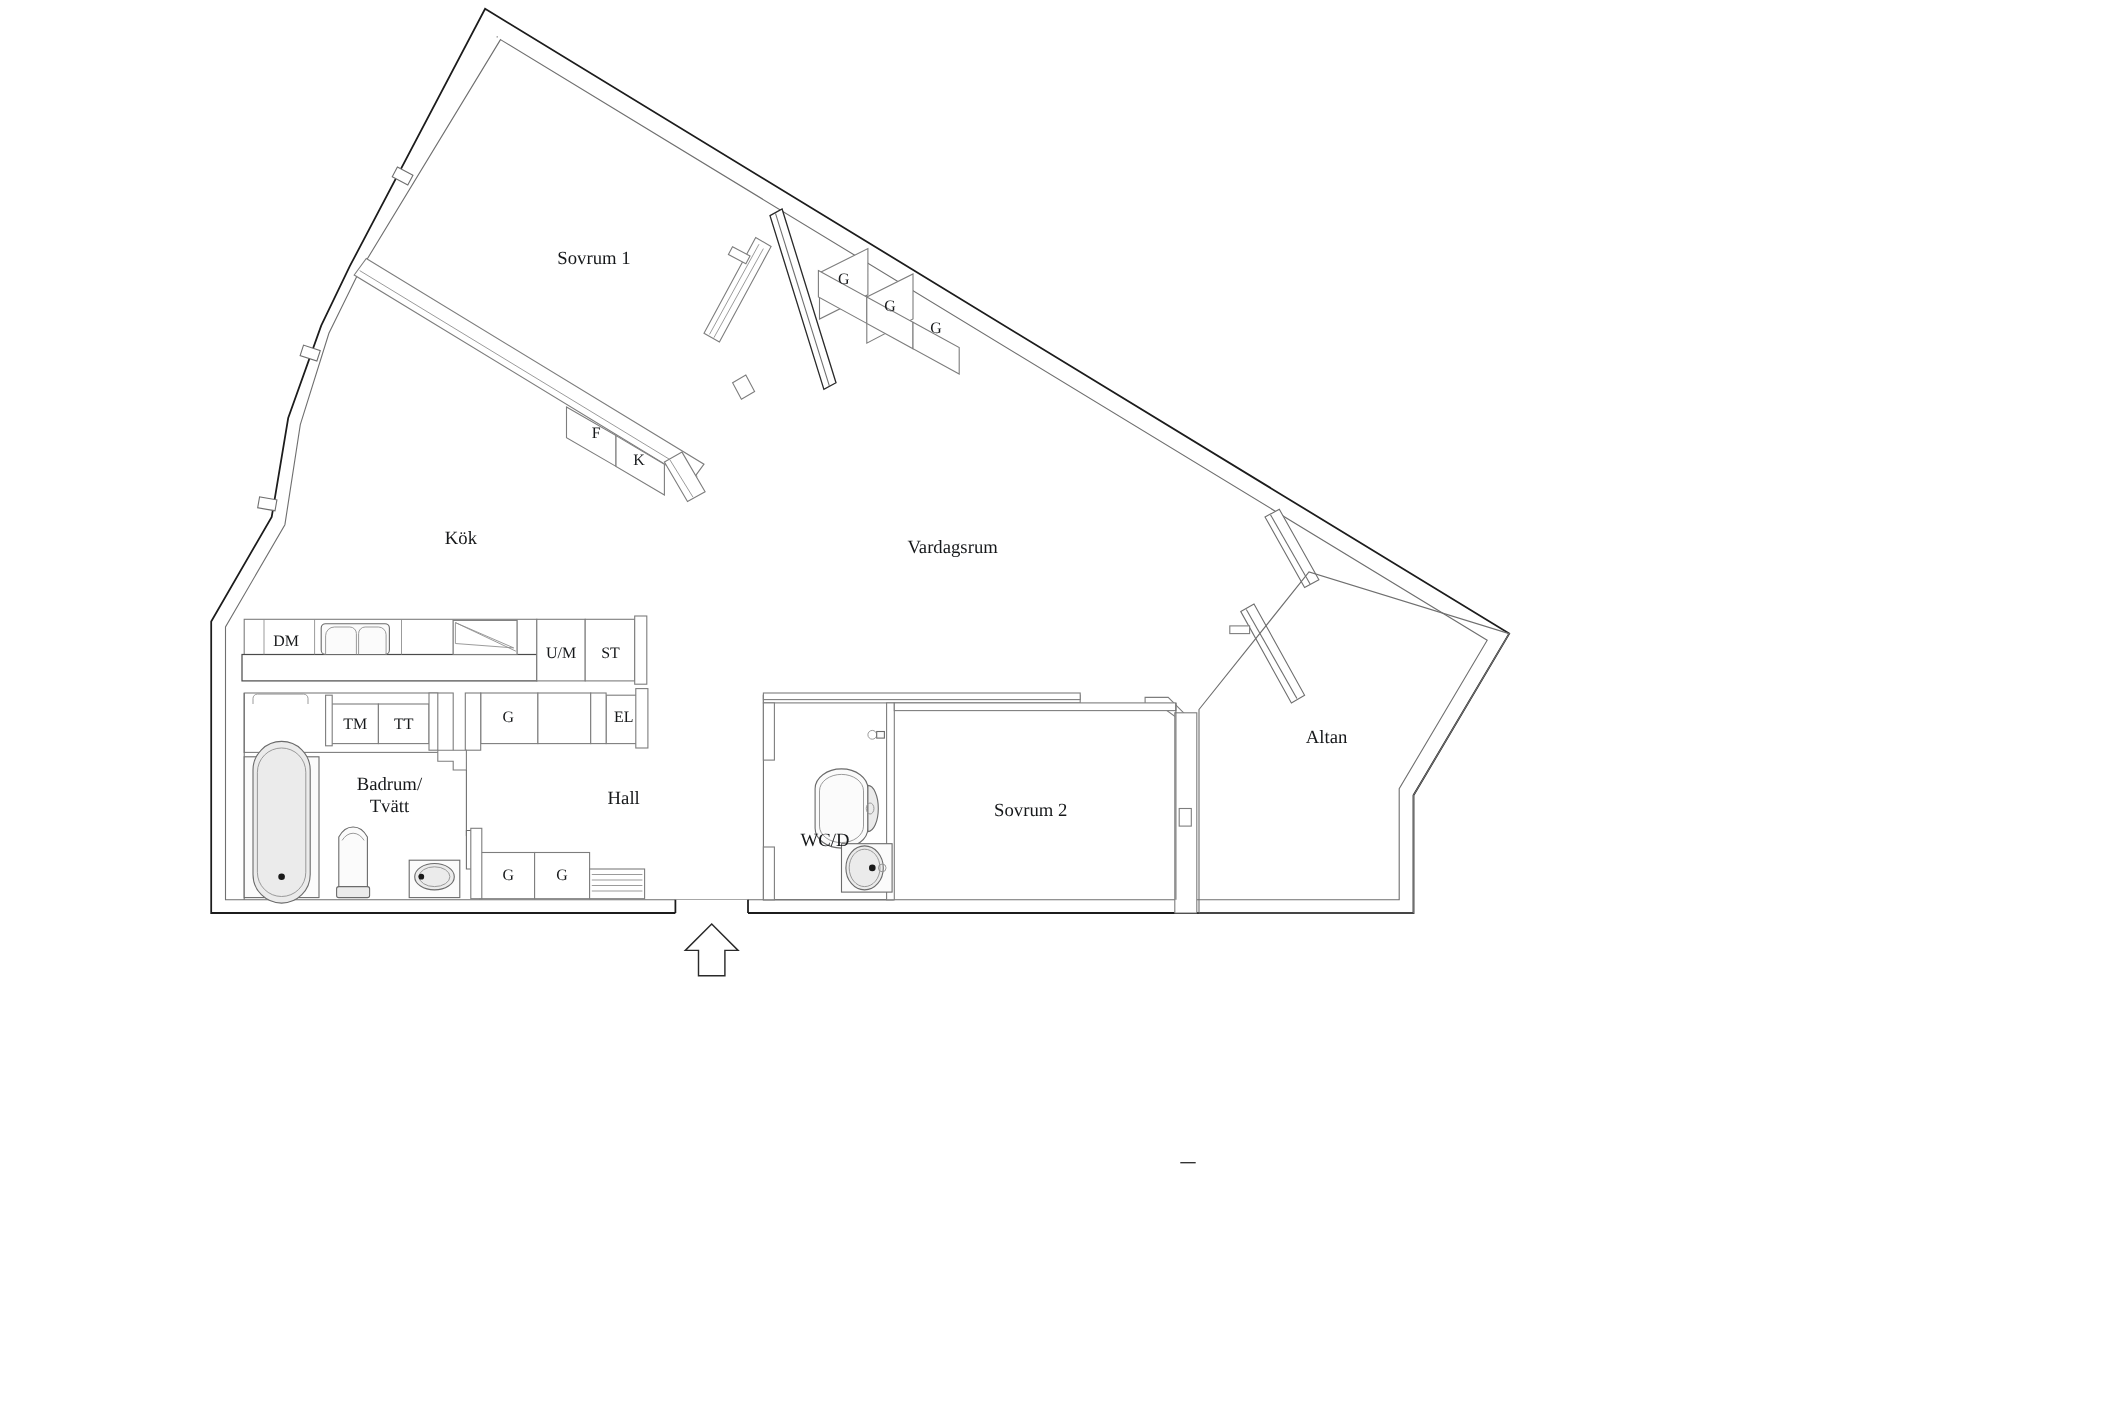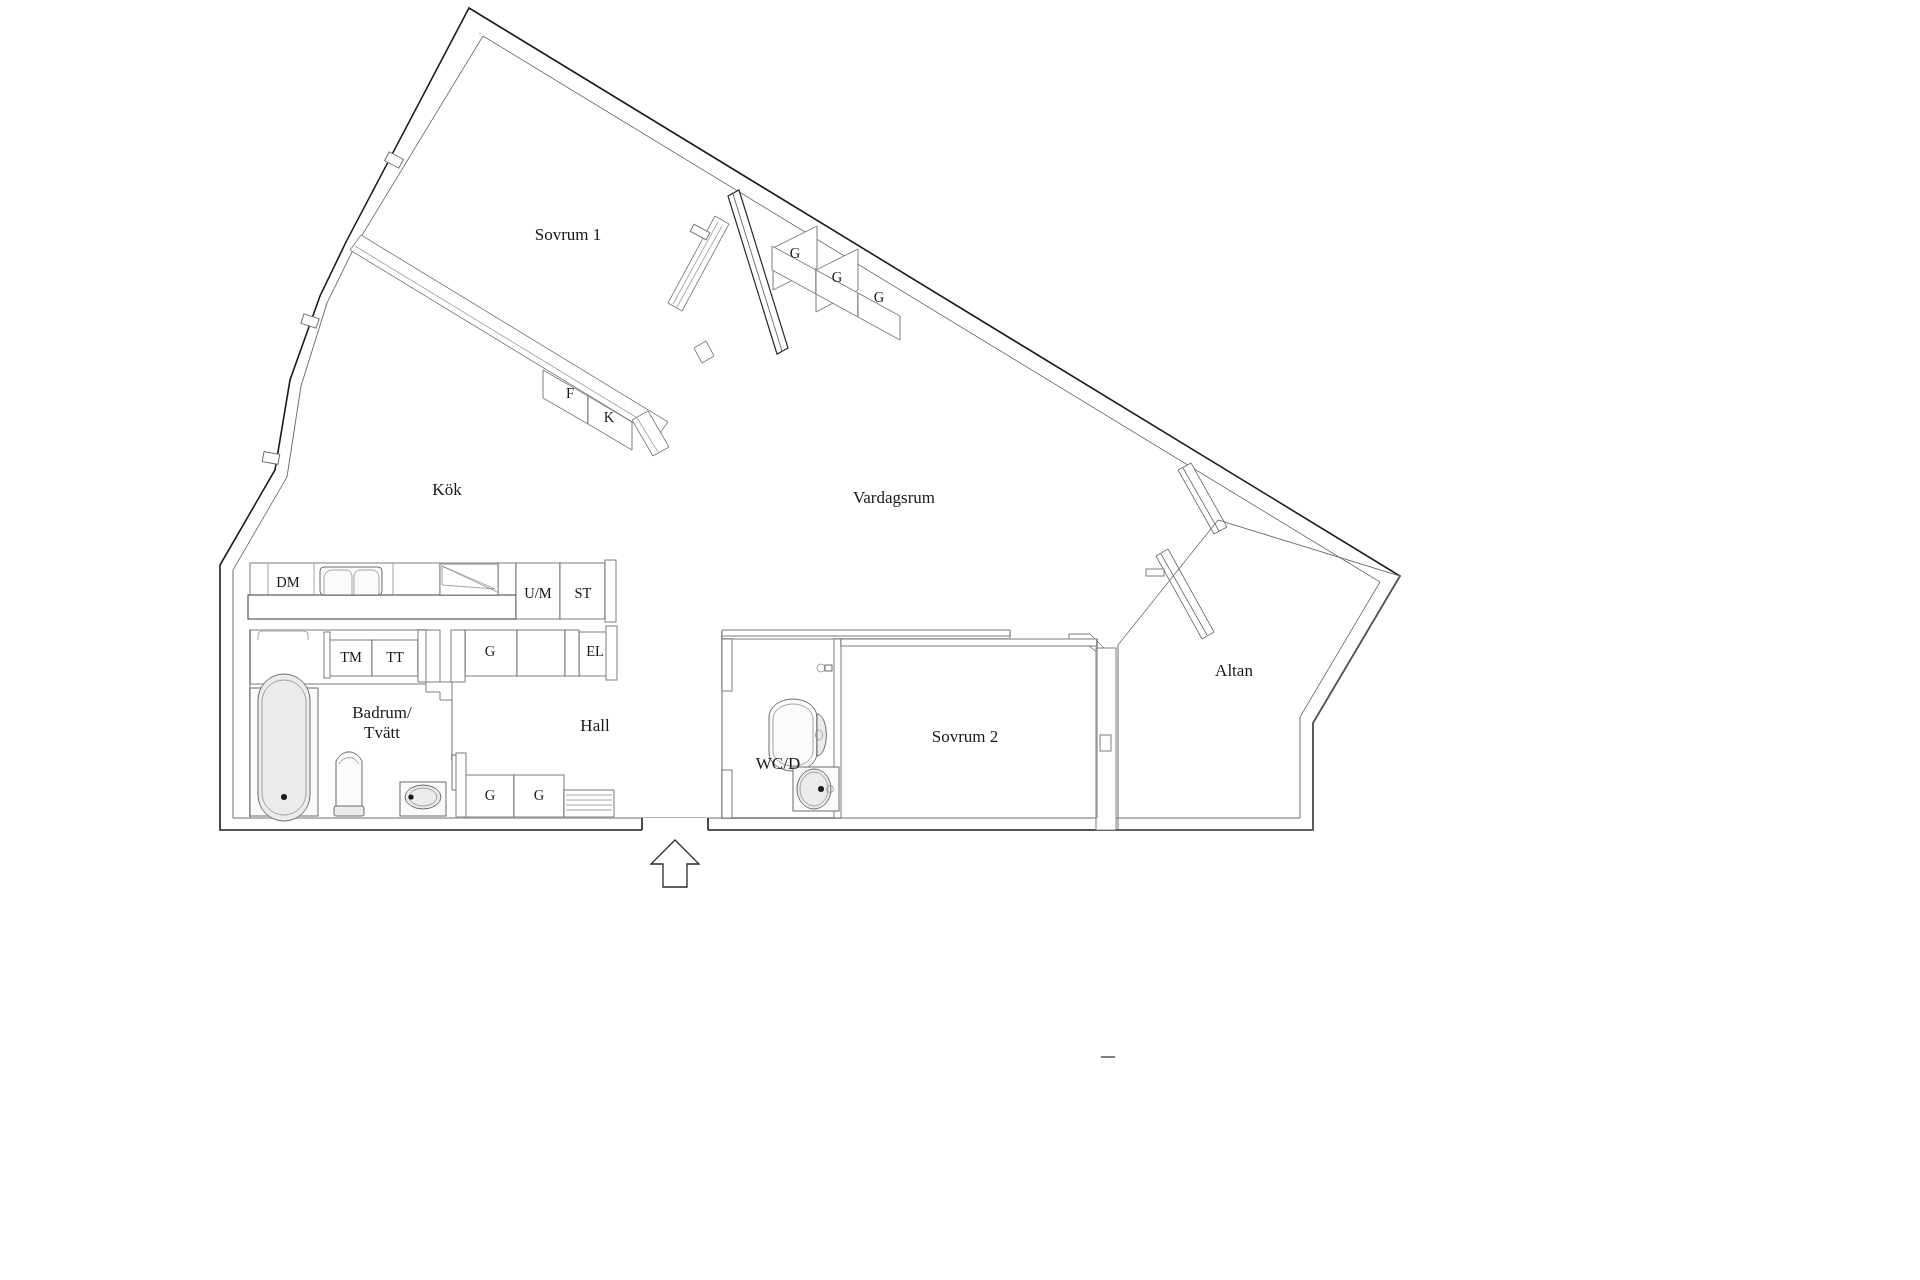--- a/index.html
+++ b/index.html
@@ -12,21 +12,20 @@
     height: 1280px;
     font-family: "Liberation Serif", "DejaVu Serif", serif;
     overflow: hidden;
     position: relative;
   }
   #floorplan-root {
     position: absolute;
     left: 0; top: 0;
     width: 1580px;
     height: 1280px;
-    padding-left: 28px;
   }
   svg.plan {
     display: block;
     width: 1920px;
     height: 1280px;
   }
   .wall-outer { fill: none; stroke: #1c1c1c; stroke-width: 1.6; }
   .wall-thin  { fill: none; stroke: #6f6f6f; stroke-width: 1.0; }
   .wall-fill  { fill: #ffffff; stroke: #6f6f6f; stroke-width: 1.0; }
   .wall-fill-dark { fill: #ffffff; stroke: #2a2a2a; stroke-width: 1.2; }

